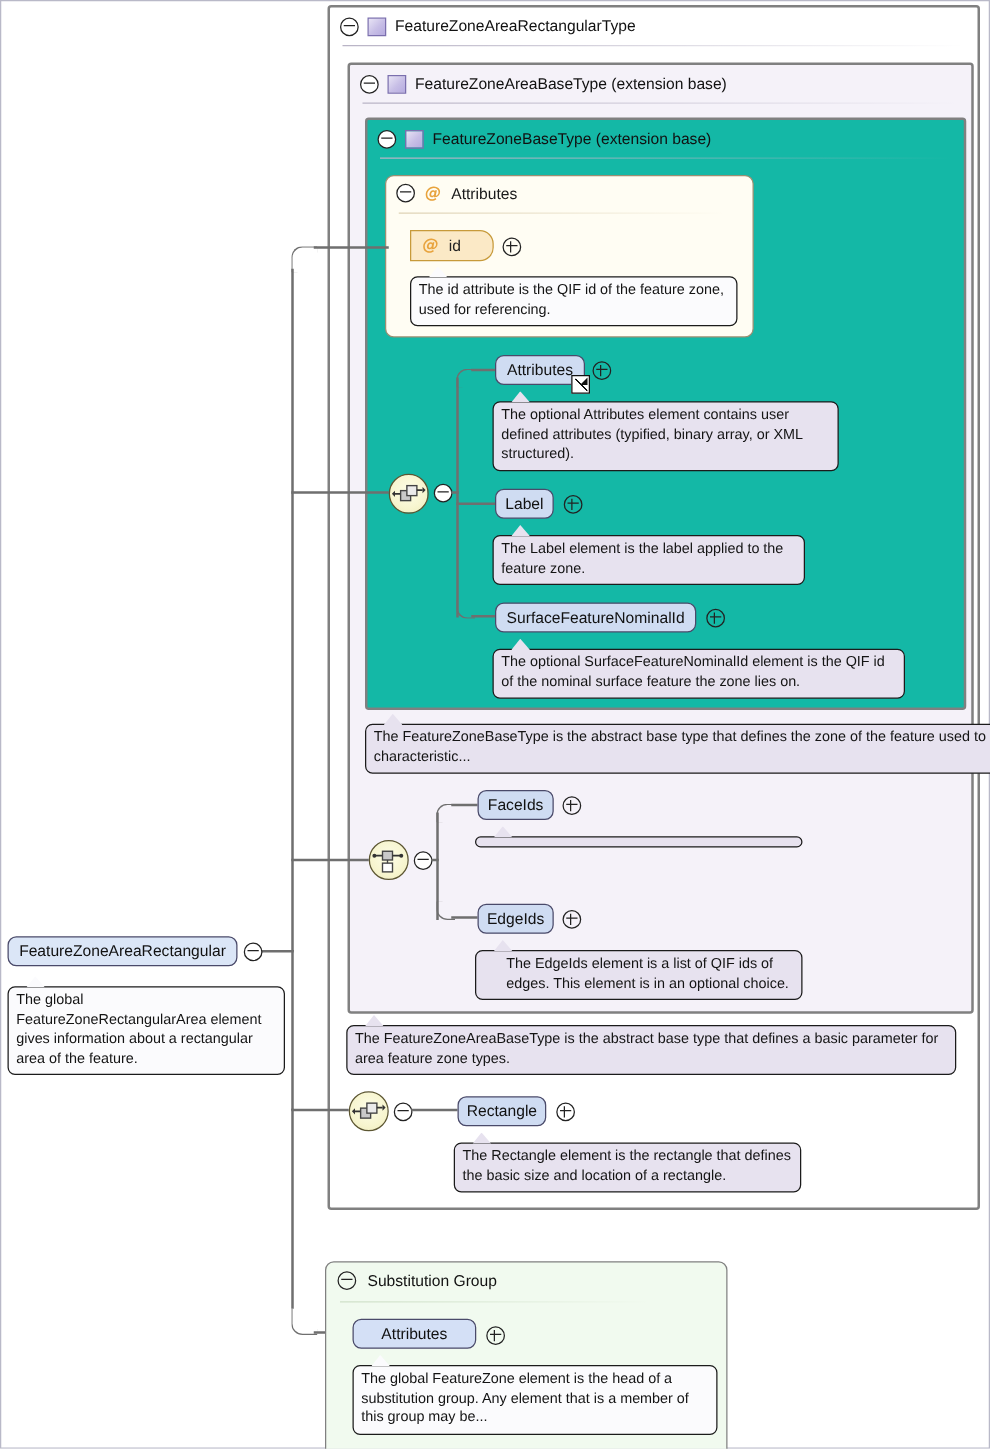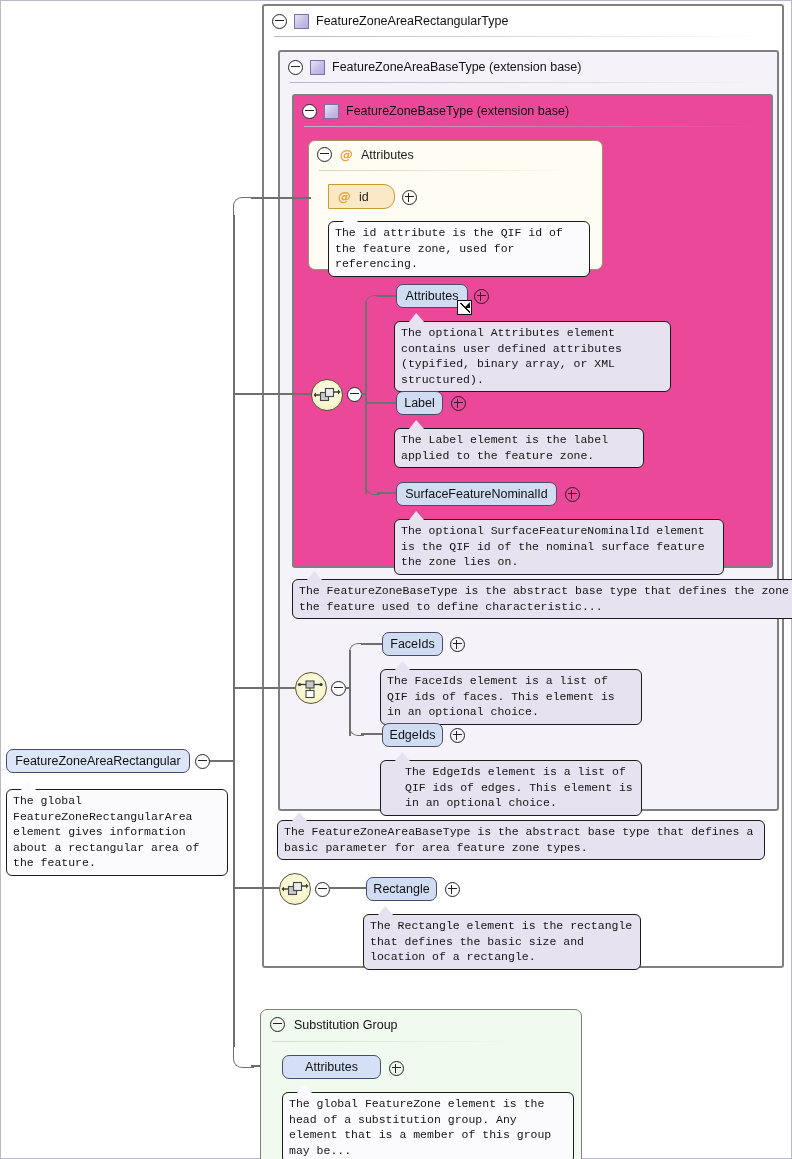--- a/index.html
+++ b/index.html
@@ -65,21 +65,21 @@
   .refbadge::after{content:"";position:absolute;left:2px;top:2px;width:10px;height:10px;
         background:
           linear-gradient(45deg,transparent 46%,#111 46%,#111 56%,transparent 56%);
   }
   .refbadge .ah{position:absolute;right:1px;top:1px;width:0;height:0;
         border-left:6px solid transparent;border-bottom:6px solid #111;}
 
   
   .note{position:absolute;box-sizing:border-box;border:1.3px solid #1b1b1b;
         border-radius:6px;padding:3px 6px 4px 6px;font-size:11.5px;
-        line-height:15.5px;color:#141414;background:#e7e2ef;font-family:Liberation Mono, monospace;}
+        line-height:15.5px;color:#141414;background:#e7e2ef;}
   .note.plain{background:#fbfbfd;}
   .note .tail{position:absolute;width:15px;height:9px;top:-9px;left:14px;
         background:inherit;
         clip-path:polygon(0 100%, 48% 0, 100% 100%);
   }
   .note .tailb{position:absolute;width:17px;height:10px;top:-10px;left:13px;
         background:#1b1b1b;
         clip-path:polygon(0 100%, 48% 0, 100% 100%);z-index:-1;}
 
   
@@ -120,21 +120,21 @@
 
   <div class="cbox" style="left:277px;top:49px;width:501px;height:761px;background:#f5f2f9;">
     <div class="chead" style="width:470px;">
       <span class="circ onbg"></span>
       <span class="type-swatch"></span>
       <span>FeatureZoneAreaBaseType (extension base)</span>
     </div>
     <div class="hrule"></div>
   </div>
 
-  <div class="cbox" style="left:291px;top:93px;width:481px;height:474px;background:#ec4899;">
+  <div class="cbox" style="left:291px;top:93px;width:481px;height:474px;background:#14b8a6;">
     <div class="chead" style="width:450px;">
       <span class="circ onbg"></span>
       <span class="type-swatch"></span>
       <span>FeatureZoneBaseType (extension base)</span>
     </div>
     <div class="hrule"></div>
   </div>
 
   <div class="attrbox" style="left:307px;top:139px;width:295px;height:130px;">
     <div class="ahead">
@@ -255,21 +255,20 @@
   <div class="corner bl" style="left:348px;top:720px;width:14px;height:14px;"></div>
   <div class="ln lnh" style="left:360px;top:732px;width:21px;"></div>
   <div class="ln lnh" style="left:344px;top:686px;width:6px;"></div>
 
   <div class="node" style="left:381px;top:631px;width:61px;">
     <span>FaceIds</span>
   </div>
   <span class="circ plus" style="position:absolute;left:449px;top:636px;"></span>
   <div class="note" style="left:379px;top:668px;width:262px;">
     <span class="tailb"></span><span class="tail"></span>
-    <span>The FaceIds element is a list of QIF ids of faces. This element is in an optional choice.</span>
   </div>
 
   <div class="node" style="left:381px;top:722px;width:61px;">
     <span>EdgeIds</span>
   </div>
   <span class="circ plus" style="position:absolute;left:449px;top:727px;"></span>
   <div class="note" style="left:379px;top:759px;width:262px;padding-left:24px;">
     <span class="tailb"></span><span class="tail"></span>
     <span>The EdgeIds element is a list of QIF ids of edges. This element is in an optional choice.</span>
   </div>

